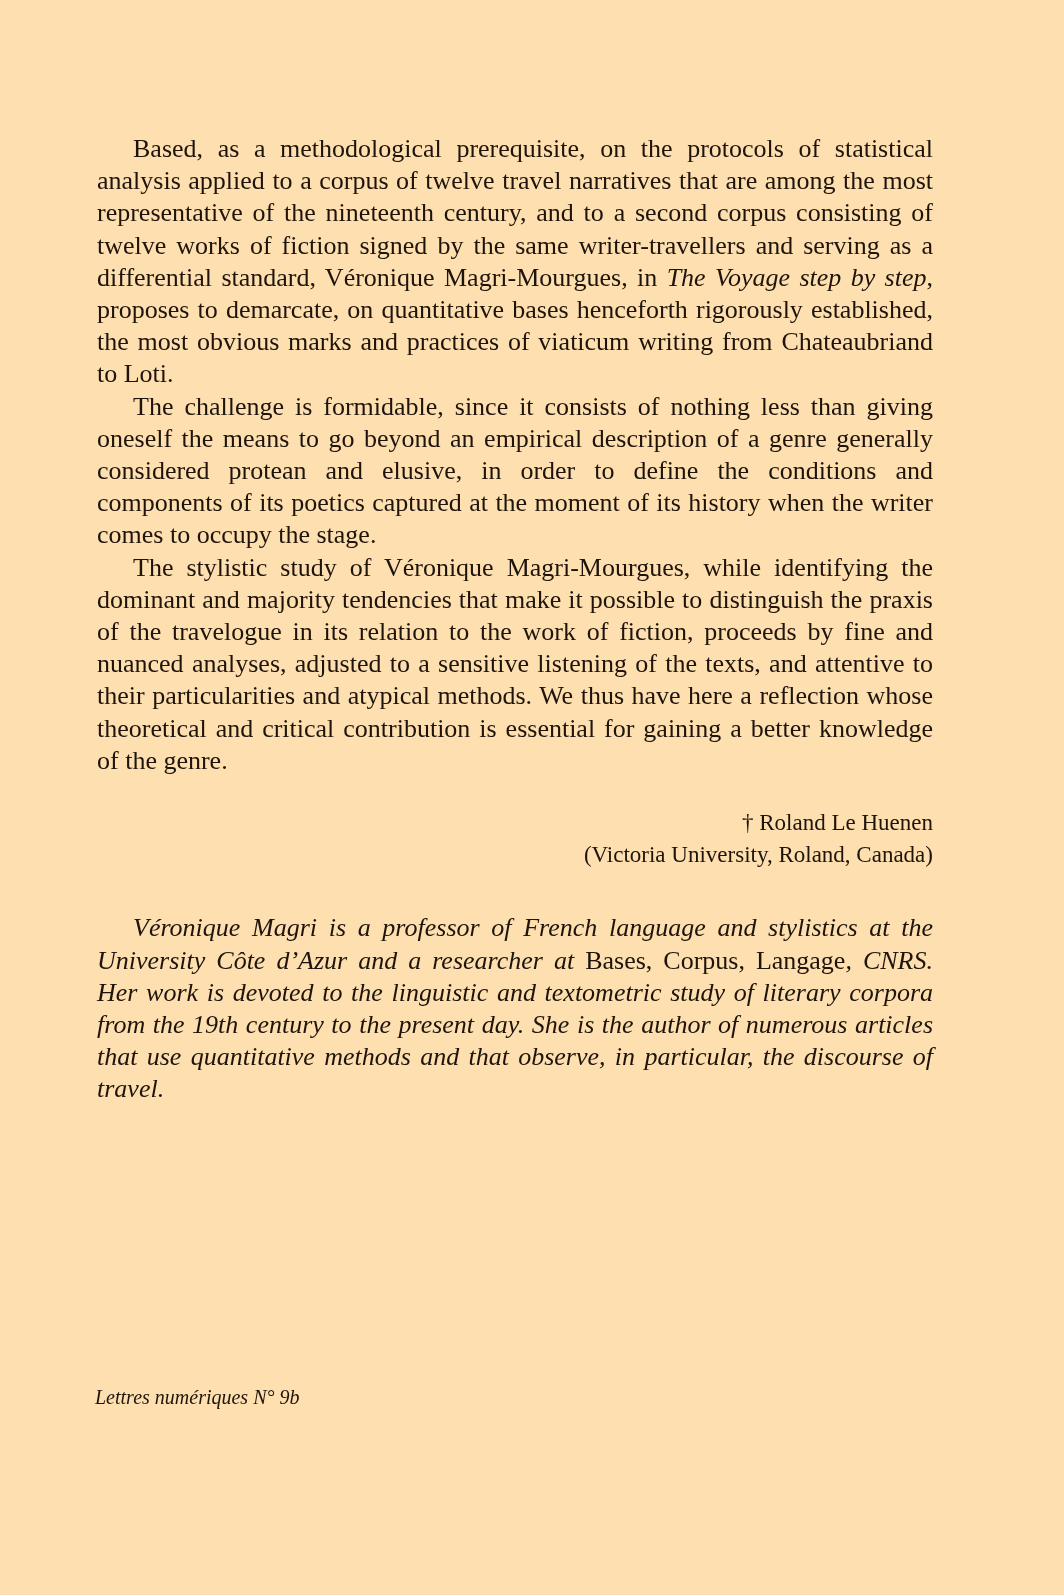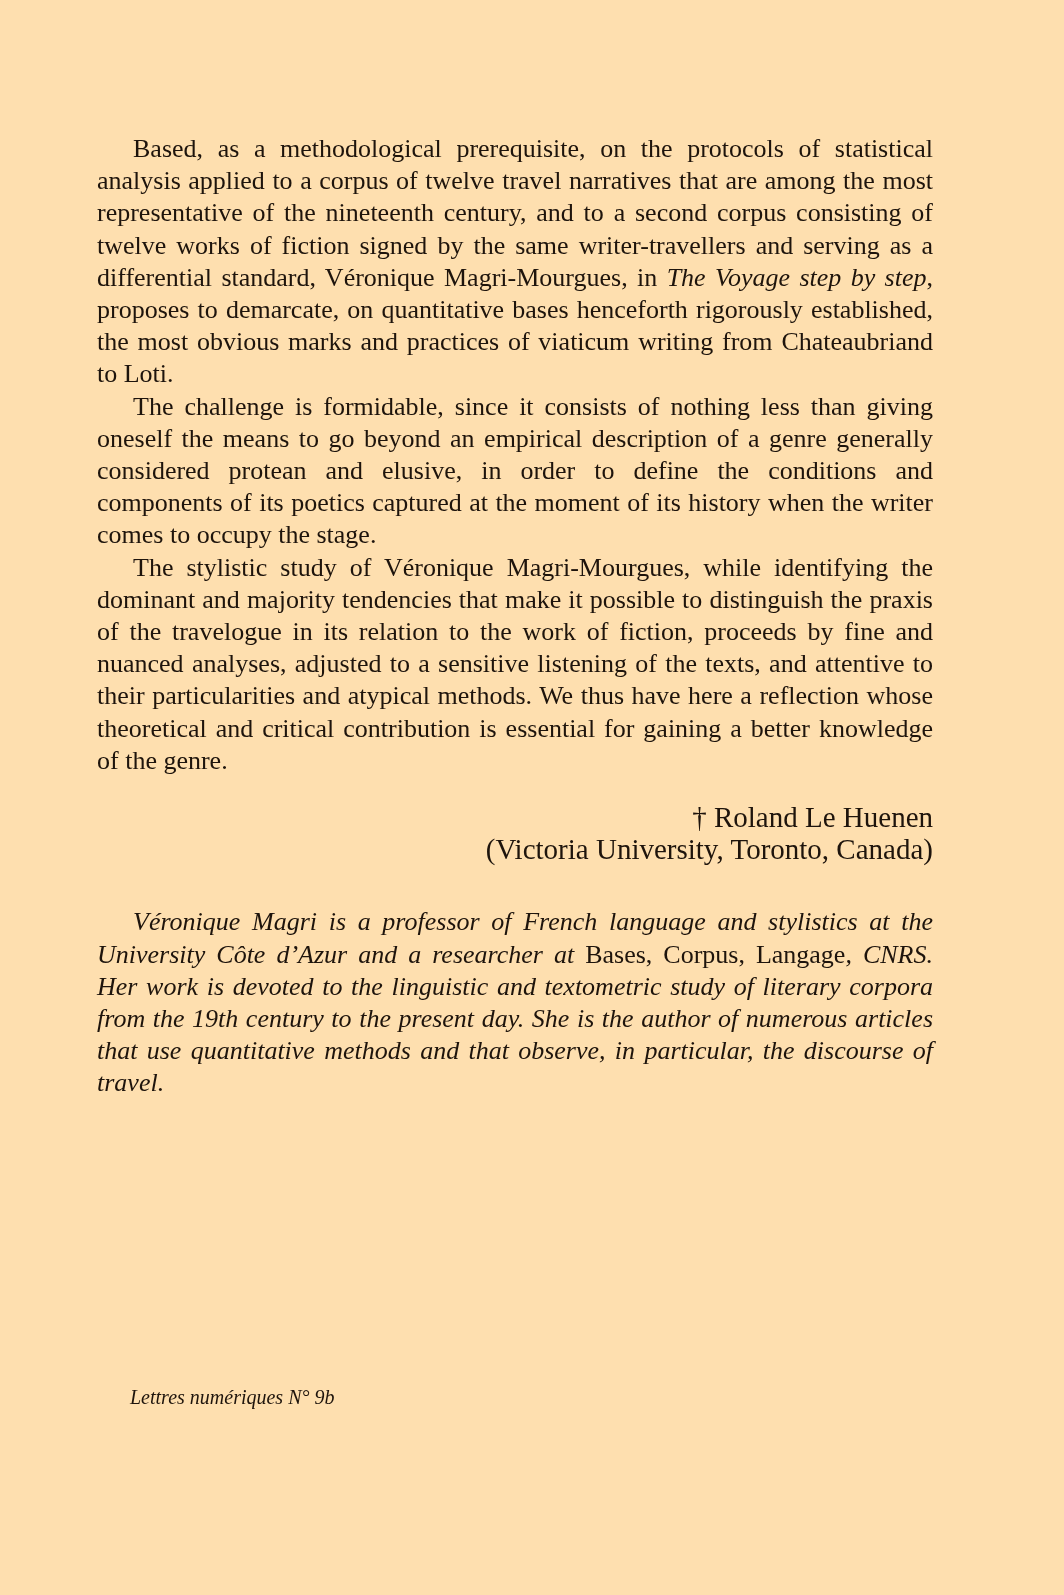--- a/index.html
+++ b/index.html
@@ -23,54 +23,53 @@
     }
     .para {
       margin: 0;
       font-size: 26px;
       line-height: 32.2px;
       text-align: justify;
       text-indent: 36px;
       hyphens: none;
     }
     .signature {
-      margin-top: 24px;
+      margin-top: 30px;
       text-align: right;
-      font-size: 29px;
+      font-size: 23px;
       line-height: 32.2px;
     }
     .signature div { white-space: nowrap; }
     .bio {
       margin-top: 41px;
       font-size: 26px;
       line-height: 32.2px;
       text-align: justify;
       text-indent: 36px;
       font-style: italic;
     }
     .bio .roman { font-style: normal; }
     .footer {
       position: absolute;
       left: 95px;
       top: 1386px;
       font-size: 20px;
       font-style: italic;
-      margin-left: 35px;
     }
     em { font-style: italic; }
   </style>
 </head>
 <body>
 
 <div class="page">
   <p class="para"><span>Based, as a methodological prerequisite, on the protocols of statistical analysis applied to a corpus of twelve travel narratives that are among the most representative of the nineteenth century, and to a second corpus consisting of twelve works of fiction signed by the same writer-travellers and serving as a differential standard, Véronique Magri-Mourgues, in </span><em>The Voyage step by step</em><span>, proposes to demarcate, on quantitative bases henceforth rigorously established, the most obvious marks and practices of viaticum writing from Chateaubriand to Loti.</span></p>
   <p class="para">The challenge is formidable, since it consists of nothing less than giving oneself the means to go beyond an empirical description of a genre generally considered protean and elusive, in order to define the conditions and components of its poetics captured at the moment of its history when the writer comes to occupy the stage.</p>
   <p class="para">The stylistic study of Véronique Magri-Mourgues, while identifying the dominant and majority tendencies that make it possible to distinguish the praxis of the travelogue in its relation to the work of fiction, proceeds by fine and nuanced analyses, adjusted to a sensitive listening of the texts, and attentive to their particularities and atypical methods. We thus have here a reflection whose theoretical and critical contribution is essential for gaining a better knowledge of the genre.</p>
 
   <div class="signature">
     <div>† Roland Le Huenen</div>
-    <div>(Victoria University, Toronto, Canada)</div>
+    <div>(Victoria University, Roland, Canada)</div>
   </div>
 
   <p class="bio"><span>Véronique Magri is a professor of French language and stylistics at the University Côte d’Azur and a researcher at </span><span class="roman">Bases, Corpus, Langage</span><span>, CNRS. Her work is devoted to the linguistic and textometric study of literary corpora from the 19th century to the present day. She is the author of numerous articles that use quantitative methods and that observe, in particular, the discourse of travel.</span></p>
 </div>
 
 <div class="footer">Lettres numériques N° 9b</div>
 
 </body></html>

